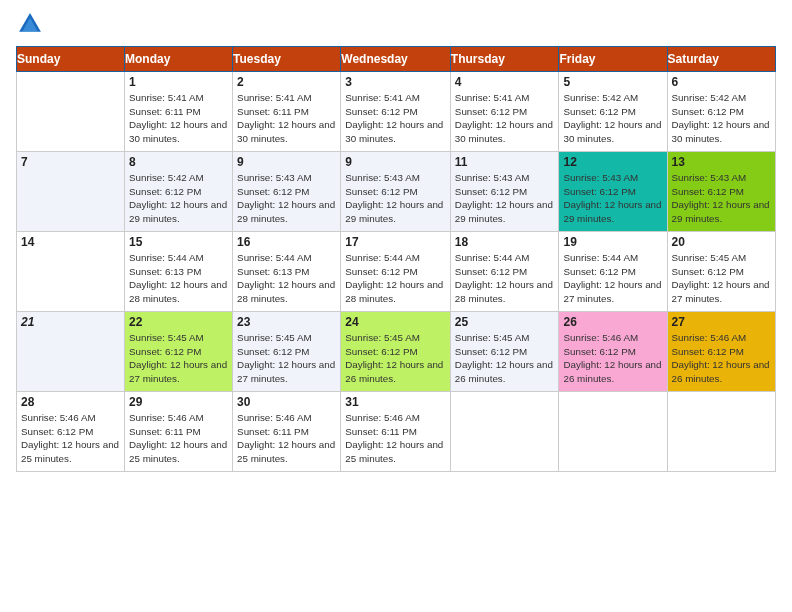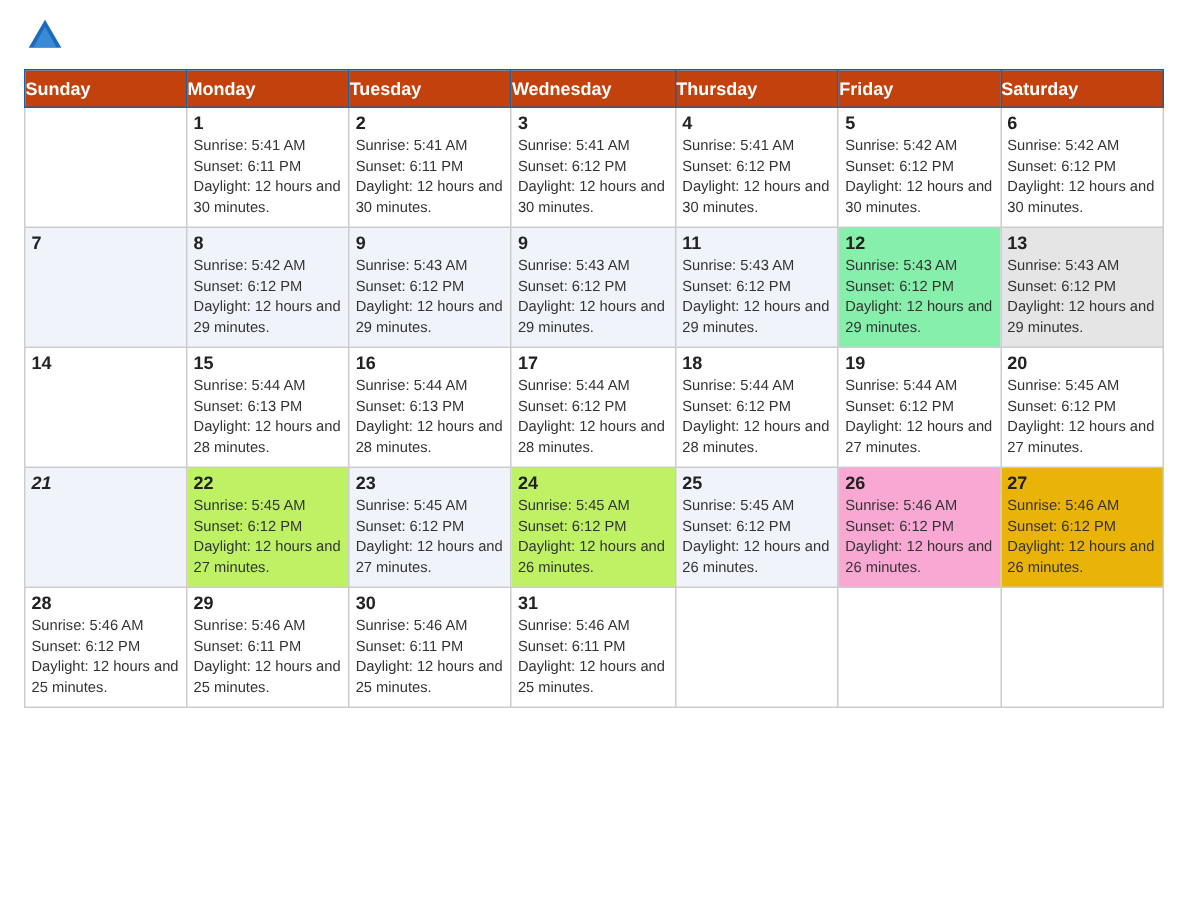--- a/index.html
+++ b/index.html
@@ -167,25 +167,25 @@
             <div class="day-info">Sunrise: 5:43 AM<br>Sunset: 6:12 PM<br>Daylight: 12 hours and 29 minutes.</div>
           </td>
           <td style="background: rgb(240, 244, 250);">
             <span class="day-number">9</span>
             <div class="day-info">Sunrise: 5:43 AM<br>Sunset: 6:12 PM<br>Daylight: 12 hours and 29 minutes.</div>
           </td>
           <td style="background: rgb(240, 244, 250);">
             <span class="day-number">11</span>
             <div class="day-info">Sunrise: 5:43 AM<br>Sunset: 6:12 PM<br>Daylight: 12 hours and 29 minutes.</div>
           </td>
-          <td style="background: #86efac; margin-left: 25px;">
+          <td style="background: #14b8a6; margin-left: 25px;">
             <span class="day-number">12</span>
             <div class="day-info">Sunrise: 5:43 AM<br>Sunset: 6:12 PM<br>Daylight: 12 hours and 29 minutes.</div>
           </td>
-          <td style="background: #e5e5e5;">
+          <td style="background: #84cc16;">
             <span class="day-number">13</span>
             <div class="day-info">Sunrise: 5:43 AM<br>Sunset: 6:12 PM<br>Daylight: 12 hours and 29 minutes.</div>
           </td>
         </tr>
         <tr>
           <td>
             <span class="day-number">14</span>
           </td>
           <td>
             <span class="day-number">15</span>

